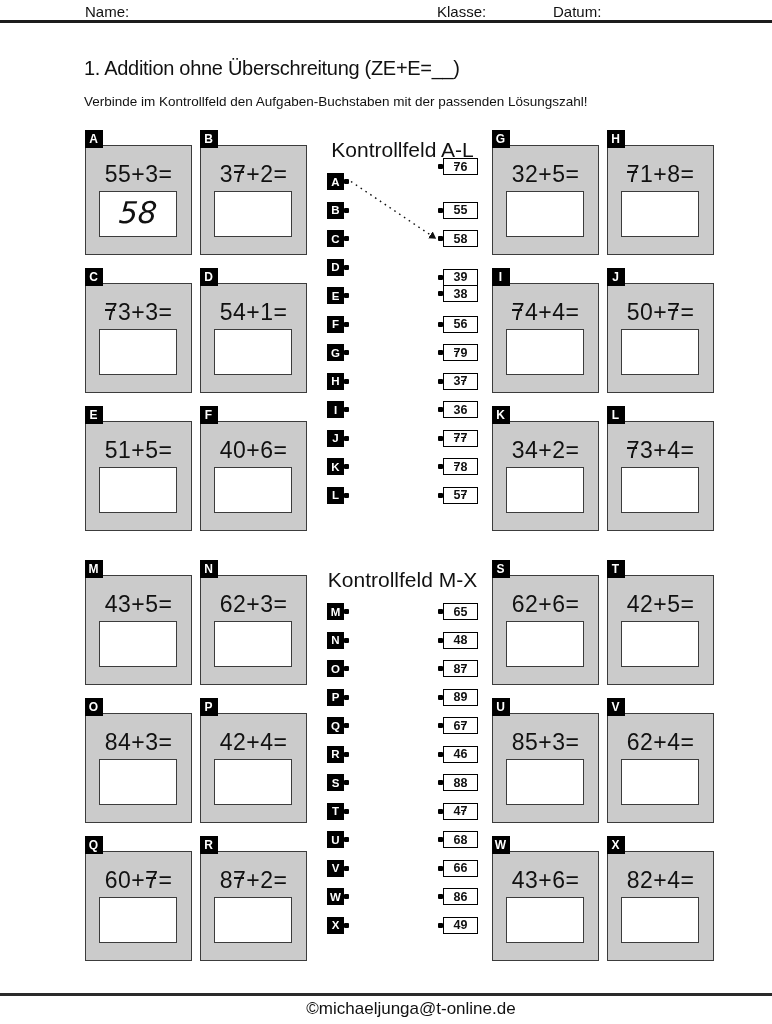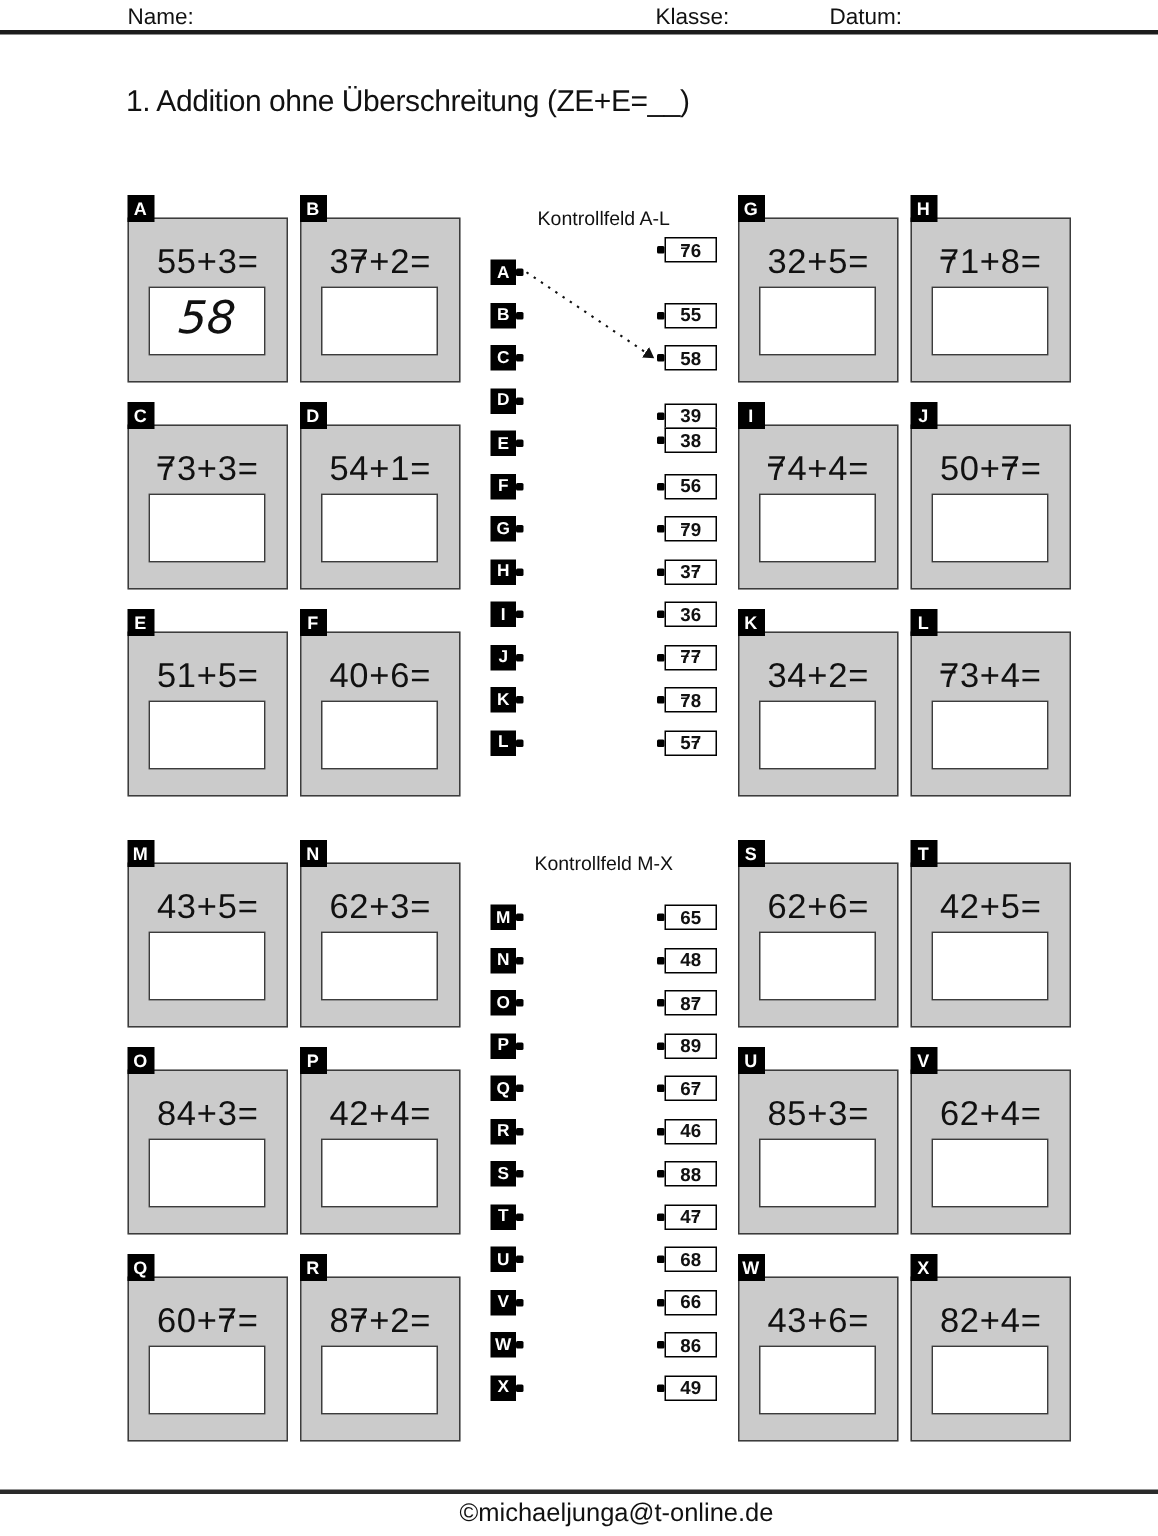--- a/index.html
+++ b/index.html
@@ -23,21 +23,21 @@
   .tab{position:absolute;left:-1.5px;top:-16px;width:18px;height:18px;background:#000;color:#fff;
        font-size:12px;font-weight:bold;display:flex;align-items:center;justify-content:center;}
   .problem{margin-top:15px;text-align:center;font-size:23px;letter-spacing:0.5px;white-space:nowrap;}
   .abox{position:absolute;left:13px;top:45px;width:78px;height:46px;background:#fff;
         border:1.5px solid #3c3c3c;box-sizing:border-box;}
   .aval{display:block;text-align:center;font-size:30px;font-style:italic;line-height:42px;
         font-family:"DejaVu Sans",sans-serif;transform:skewX(-4deg);}
 
   
   .kf{position:absolute;left:327px;top:0;width:151px;height:406px;}
-  .kft{position:absolute;top:9px;left:0;width:151px;text-align:center;font-size:13px;white-space:nowrap;}
+  .kft{position:absolute;top:9px;left:0;width:151px;text-align:center;font-size:21px;white-space:nowrap;}
   .kfsvg{position:absolute;left:0;top:0;pointer-events:none;}
   .kfl{position:absolute;left:0;width:17px;height:17px;background:#000;color:#fff;font-size:11.5px;
        font-weight:bold;display:flex;align-items:center;justify-content:center;}
   .kfl::after{content:"";position:absolute;right:-5px;top:6px;width:5px;height:5px;background:#000;border-radius:1px;}
   .kfn{position:absolute;left:116px;width:35px;height:17px;background:#fff;border:1.8px solid #000;
        box-sizing:border-box;display:flex;align-items:center;justify-content:center;
        font-size:12.5px;font-weight:bold;}
   .kfn::before{content:"";position:absolute;left:-6px;top:5px;width:5px;height:5px;background:#000;border-radius:1px;}
 
   
@@ -51,20 +51,21 @@
 </head>
 <body>
 
 <div class="page">
   <span class="hl" style="left:85px">Name:</span>
   <span class="hl" style="left:437px">Klasse:</span>
   <span class="hl" style="left:553px">Datum:</span>
   <div class="hrule"></div>
 
   <div class="title">1. Addition ohne Überschreitung (ZE+E=__)</div>
+  <div class="subtitle">Verbinde im Kontrollfeld den Aufgaben-Buchstaben mit der passenden Lösungszahl!</div>
 
   <div class="section" style="top:129px">
     <div class="grid" style="left:85px">
         <div class="card">
     <div class="tab">A</div>
     <div class="problem cross7">55+3=</div>
     <div class="abox">
       <span class="aval">58</span>
     </div>
   </div>

